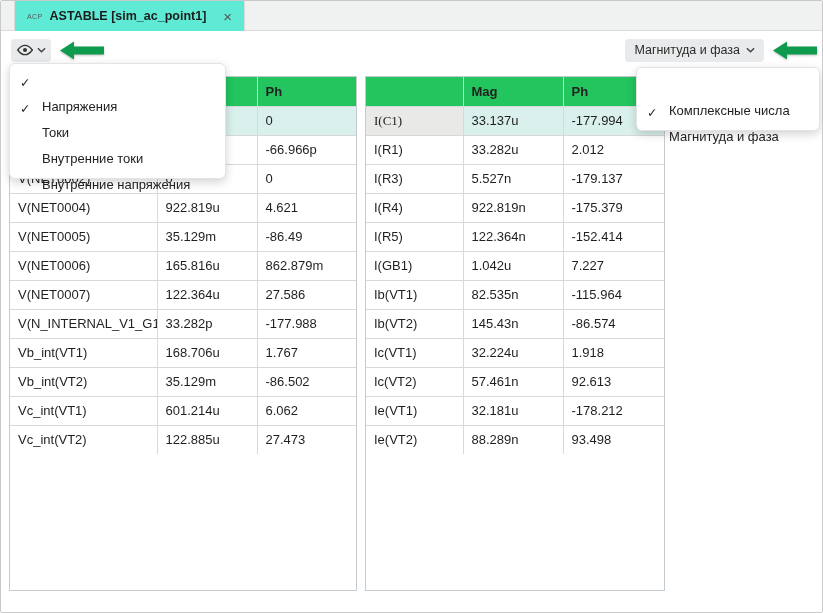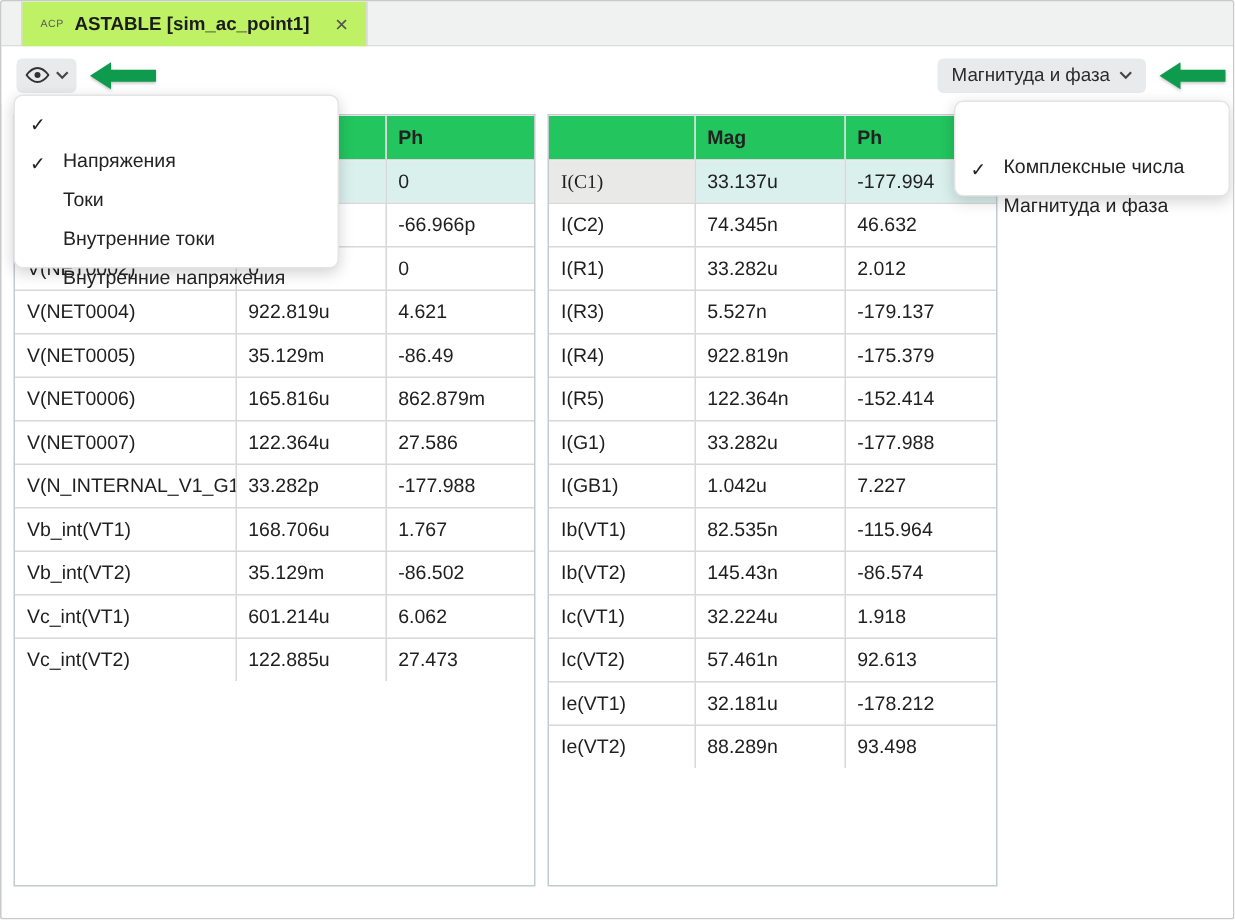--- a/index.html
+++ b/index.html
@@ -1,21 +1,21 @@
 <!DOCTYPE html>
 <html><head>
 <meta charset="utf-8">
 <style>
   *{box-sizing:border-box;margin:0;padding:0;}
   body{font-family:"Liberation Sans",sans-serif;background:#fff;}
   .window{position:relative;width:823px;height:613px;border:1px solid #c9c9c9;border-radius:2px;background:#fff;overflow:hidden;}
 
   
   .tabbar{position:absolute;top:0;left:0;right:0;height:30px;background:#f0f1f1;border-bottom:1px solid #dbdbdb;display:flex;}
-  .tab{margin-left:13px;height:30px;background:#bef264;border-left:1px solid #dbdbdb;border-right:1px solid #dbdbdb;display:flex;align-items:center;padding:0 12px;gap:7px;cursor:pointer;}
+  .tab{margin-left:13px;height:30px;background:#5eead4;border-left:1px solid #dbdbdb;border-right:1px solid #dbdbdb;display:flex;align-items:center;padding:0 12px;gap:7px;cursor:pointer;}
   .tab-badge{font-size:7px;color:#5a5a5a;letter-spacing:.4px;}
   .tab-title{font-size:12.5px;font-weight:700;color:#1c1c1c;white-space:nowrap;}
   .tab-close{font-size:15px;line-height:1;color:#555;margin-left:10px;cursor:pointer;}
 
   
   .toolbar{position:absolute;top:30px;left:0;right:0;height:38px;display:flex;align-items:center;padding:0 4px 0 10px;background:#fff;}
   .icon-btn{width:40px;height:23px;background:#e9eaeb;border:none;border-radius:4px;display:flex;align-items:center;justify-content:center;gap:4px;cursor:pointer;}
   .format-btn{height:23px;background:#e9eaeb;border:none;border-radius:4px;display:flex;align-items:center;padding:0 9px;gap:6px;font-size:12.5px;color:#2b2b2b;font-family:"Liberation Sans",sans-serif;cursor:pointer;white-space:nowrap;}
   .spacer{flex:1;}
   .arrow{display:flex;margin-left:8px;}
@@ -171,50 +171,40 @@
             <th>Ph</th>
           </tr>
         </thead>
         <tbody>
           <tr class="selected">
             <td>I(C1)</td>
             <td>33.137u</td>
             <td>-177.994</td>
           </tr>
           <tr>
-            <td>I(C2)</td>
-            <td>74.345n</td>
-            <td>46.632</td>
-          </tr>
-          <tr>
             <td>I(R1)</td>
             <td>33.282u</td>
             <td>2.012</td>
           </tr>
           <tr>
             <td>I(R3)</td>
             <td>5.527n</td>
             <td>-179.137</td>
           </tr>
           <tr>
             <td>I(R4)</td>
             <td>922.819n</td>
             <td>-175.379</td>
           </tr>
           <tr>
             <td>I(R5)</td>
             <td>122.364n</td>
             <td>-152.414</td>
           </tr>
           <tr>
-            <td>I(G1)</td>
-            <td>33.282u</td>
-            <td>-177.988</td>
-          </tr>
-          <tr>
             <td>I(GB1)</td>
             <td>1.042u</td>
             <td>7.227</td>
           </tr>
           <tr>
             <td>Ib(VT1)</td>
             <td>82.535n</td>
             <td>-115.964</td>
           </tr>
           <tr>

